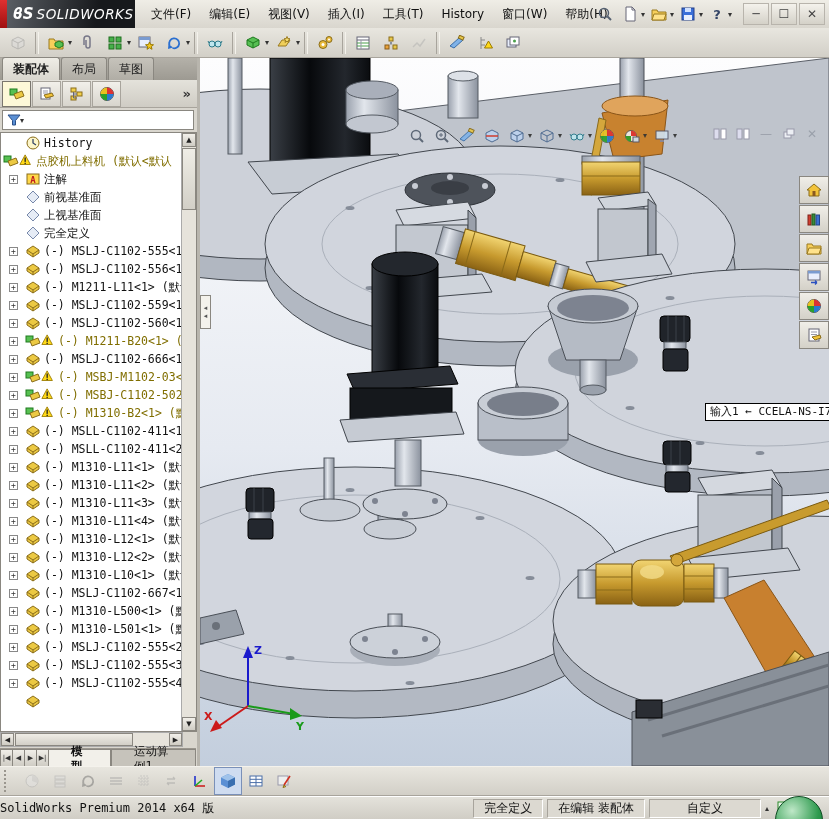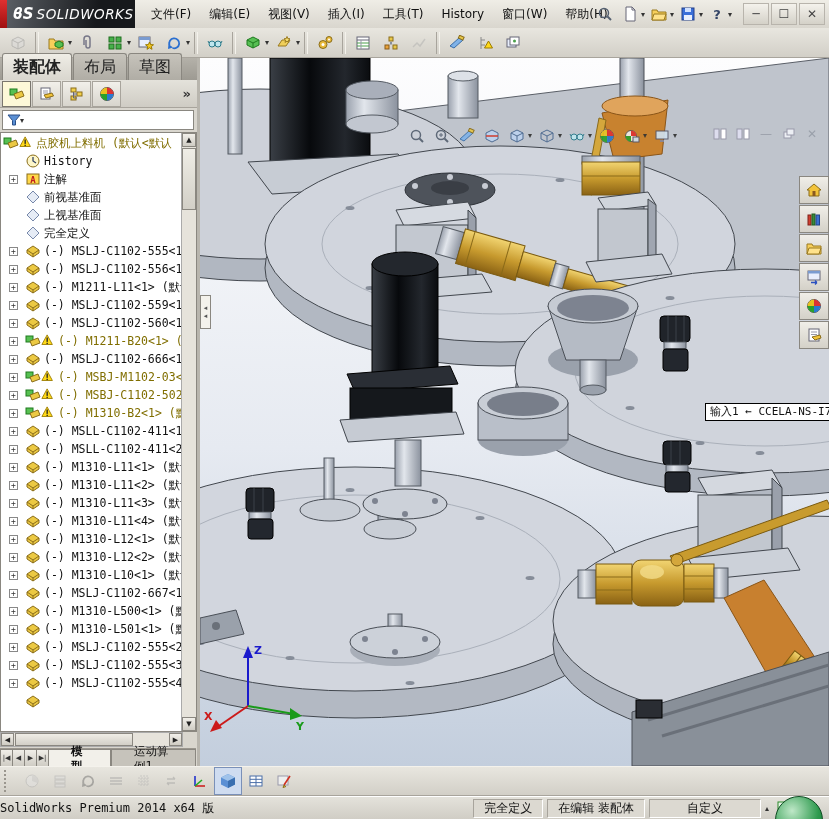--- a/index.html
+++ b/index.html
@@ -24,21 +24,21 @@
   #main-toolbar{left:0;top:28px;width:829px;height:30px;background:linear-gradient(#e8e6df,#d2cfc7);
       border-bottom:1px solid #a8a49c;display:flex;align-items:center;padding-left:4px;box-sizing:border-box;}
   .tbtn{width:26px;height:26px;display:flex;align-items:center;justify-content:center;border:1px solid transparent;}
   .tbtn.dis{opacity:.45;filter:grayscale(1);}
   .ddcaret{font-size:8px;color:#333;margin:0 1px 0 -2px;}
   .tsep{width:2px;height:22px;border-left:1px solid #a8a49c;border-right:1px solid #f4f2ec;margin:0 3px;}
   .icon{display:inline-flex;}
   
   #left-panel{left:0;top:58px;width:197px;height:690px;background:#d9d6ce;}
   #cm-tabs{left:0;top:0;width:197px;height:22px;background:linear-gradient(#b4b1a9,#9d9a92);display:flex;align-items:flex-end;padding-left:2px;box-sizing:border-box;}
-  .cmtab{padding:3px 10px 2px;font-size:16px;border:1px solid #8a8780;border-bottom:none;border-radius:3px 3px 0 0;
+  .cmtab{padding:3px 10px 2px;font-size:12px;border:1px solid #8a8780;border-bottom:none;border-radius:3px 3px 0 0;
       background:linear-gradient(#c6c3bb,#b0ada5);margin-right:1px;color:#222;}
   .cmtab.active{background:linear-gradient(#efede6,#d9d6ce);font-weight:bold;}
   #mgr-tabs{left:0;top:22px;width:197px;height:28px;background:linear-gradient(#e4e2db,#cfccc4);border-bottom:1px solid #a8a49c;
       display:flex;align-items:center;padding-left:2px;box-sizing:border-box;}
   .mgrbtn{width:27px;height:24px;display:flex;align-items:center;justify-content:center;border:1px solid #a8a49c;
       background:linear-gradient(#f2f0ea,#d8d5cd);margin-right:1px;}
   .mgrbtn.active{background:#fdf8d8;border-color:#7a766e;}
   #mgr-overflow{margin-left:auto;margin-right:6px;font-weight:bold;color:#333;font-size:13px;}
   #filter-row{left:2px;top:52px;width:192px;height:20px;background:#fff;border:1px solid #8a8780;display:flex;align-items:center;padding-left:3px;box-sizing:border-box;}
   
@@ -373,44 +373,44 @@
   <div id="filter-row" class="abs">
     <span class="icon">
         <svg width="16" height="16" viewBox="0 0 16 16">
           <polygon points="2,3 14,3 9.5,8.5 9.5,13 6.5,13 6.5,8.5" fill="#5a8fd4" stroke="#2a4f88"></polygon>
         </svg>
       </span>
     <span class="ddcaret">▾</span>
   </div>
   <div id="tree" class="abs">
     <div id="tree-rows">
+        <div class="trow child">
+          <span class="icon">
+            <svg width="16" height="16" viewBox="0 0 16 16">
+              <circle cx="8" cy="8" r="6" fill="#fdf6c9" stroke="#8a6d1a"></circle>
+              <path d="M8 4v4l3 2" stroke="#334466" fill="none" stroke-width="1.3"></path>
+            </svg>
+          </span>
+          <span class="tlabel">History</span>
+        </div>
         <div class="trow root olive">
           <span class="icon">
             <svg width="16" height="16" viewBox="0 0 16 16">
               <rect x="1" y="3" width="7" height="6" fill="#57c052" stroke="#1f7a1f"></rect>
               <polygon points="5,8 13,5 15,10 7,13" fill="#ecc943" stroke="#8a6d1a"></polygon>
             </svg>
           </span>
           <span class="icon">
             <svg width="14" height="14" viewBox="0 0 16 16">
               <polygon points="7,1 13,12 1,12" fill="#ffd918" stroke="#9a7a00"></polygon>
               <rect x="6.3" y="4" width="1.5" height="5" fill="#222"></rect>
               <rect x="6.3" y="10" width="1.5" height="1.5" fill="#222"></rect>
             </svg>
           </span>
           <span class="tlabel">点胶机上料机 (默认&lt;默认</span>
-        </div>
-        <div class="trow child">
-          <span class="icon">
-            <svg width="16" height="16" viewBox="0 0 16 16">
-              <circle cx="8" cy="8" r="6" fill="#fdf6c9" stroke="#8a6d1a"></circle>
-              <path d="M8 4v4l3 2" stroke="#334466" fill="none" stroke-width="1.3"></path>
-            </svg>
-          </span>
-          <span class="tlabel">History</span>
         </div>
         <div class="trow child">
           <span class="expandbox">+</span>
           <span class="icon">
             <svg width="16" height="16" viewBox="0 0 16 16">
               <rect x="2" y="3" width="12" height="10" fill="#ffd84a" stroke="#8a6d1a"></rect>
               <text x="8" y="12" font-size="9" text-anchor="middle" fill="#c02020" font-weight="bold">A</text>
             </svg>
           </span>
           <span class="tlabel">注解</span>

